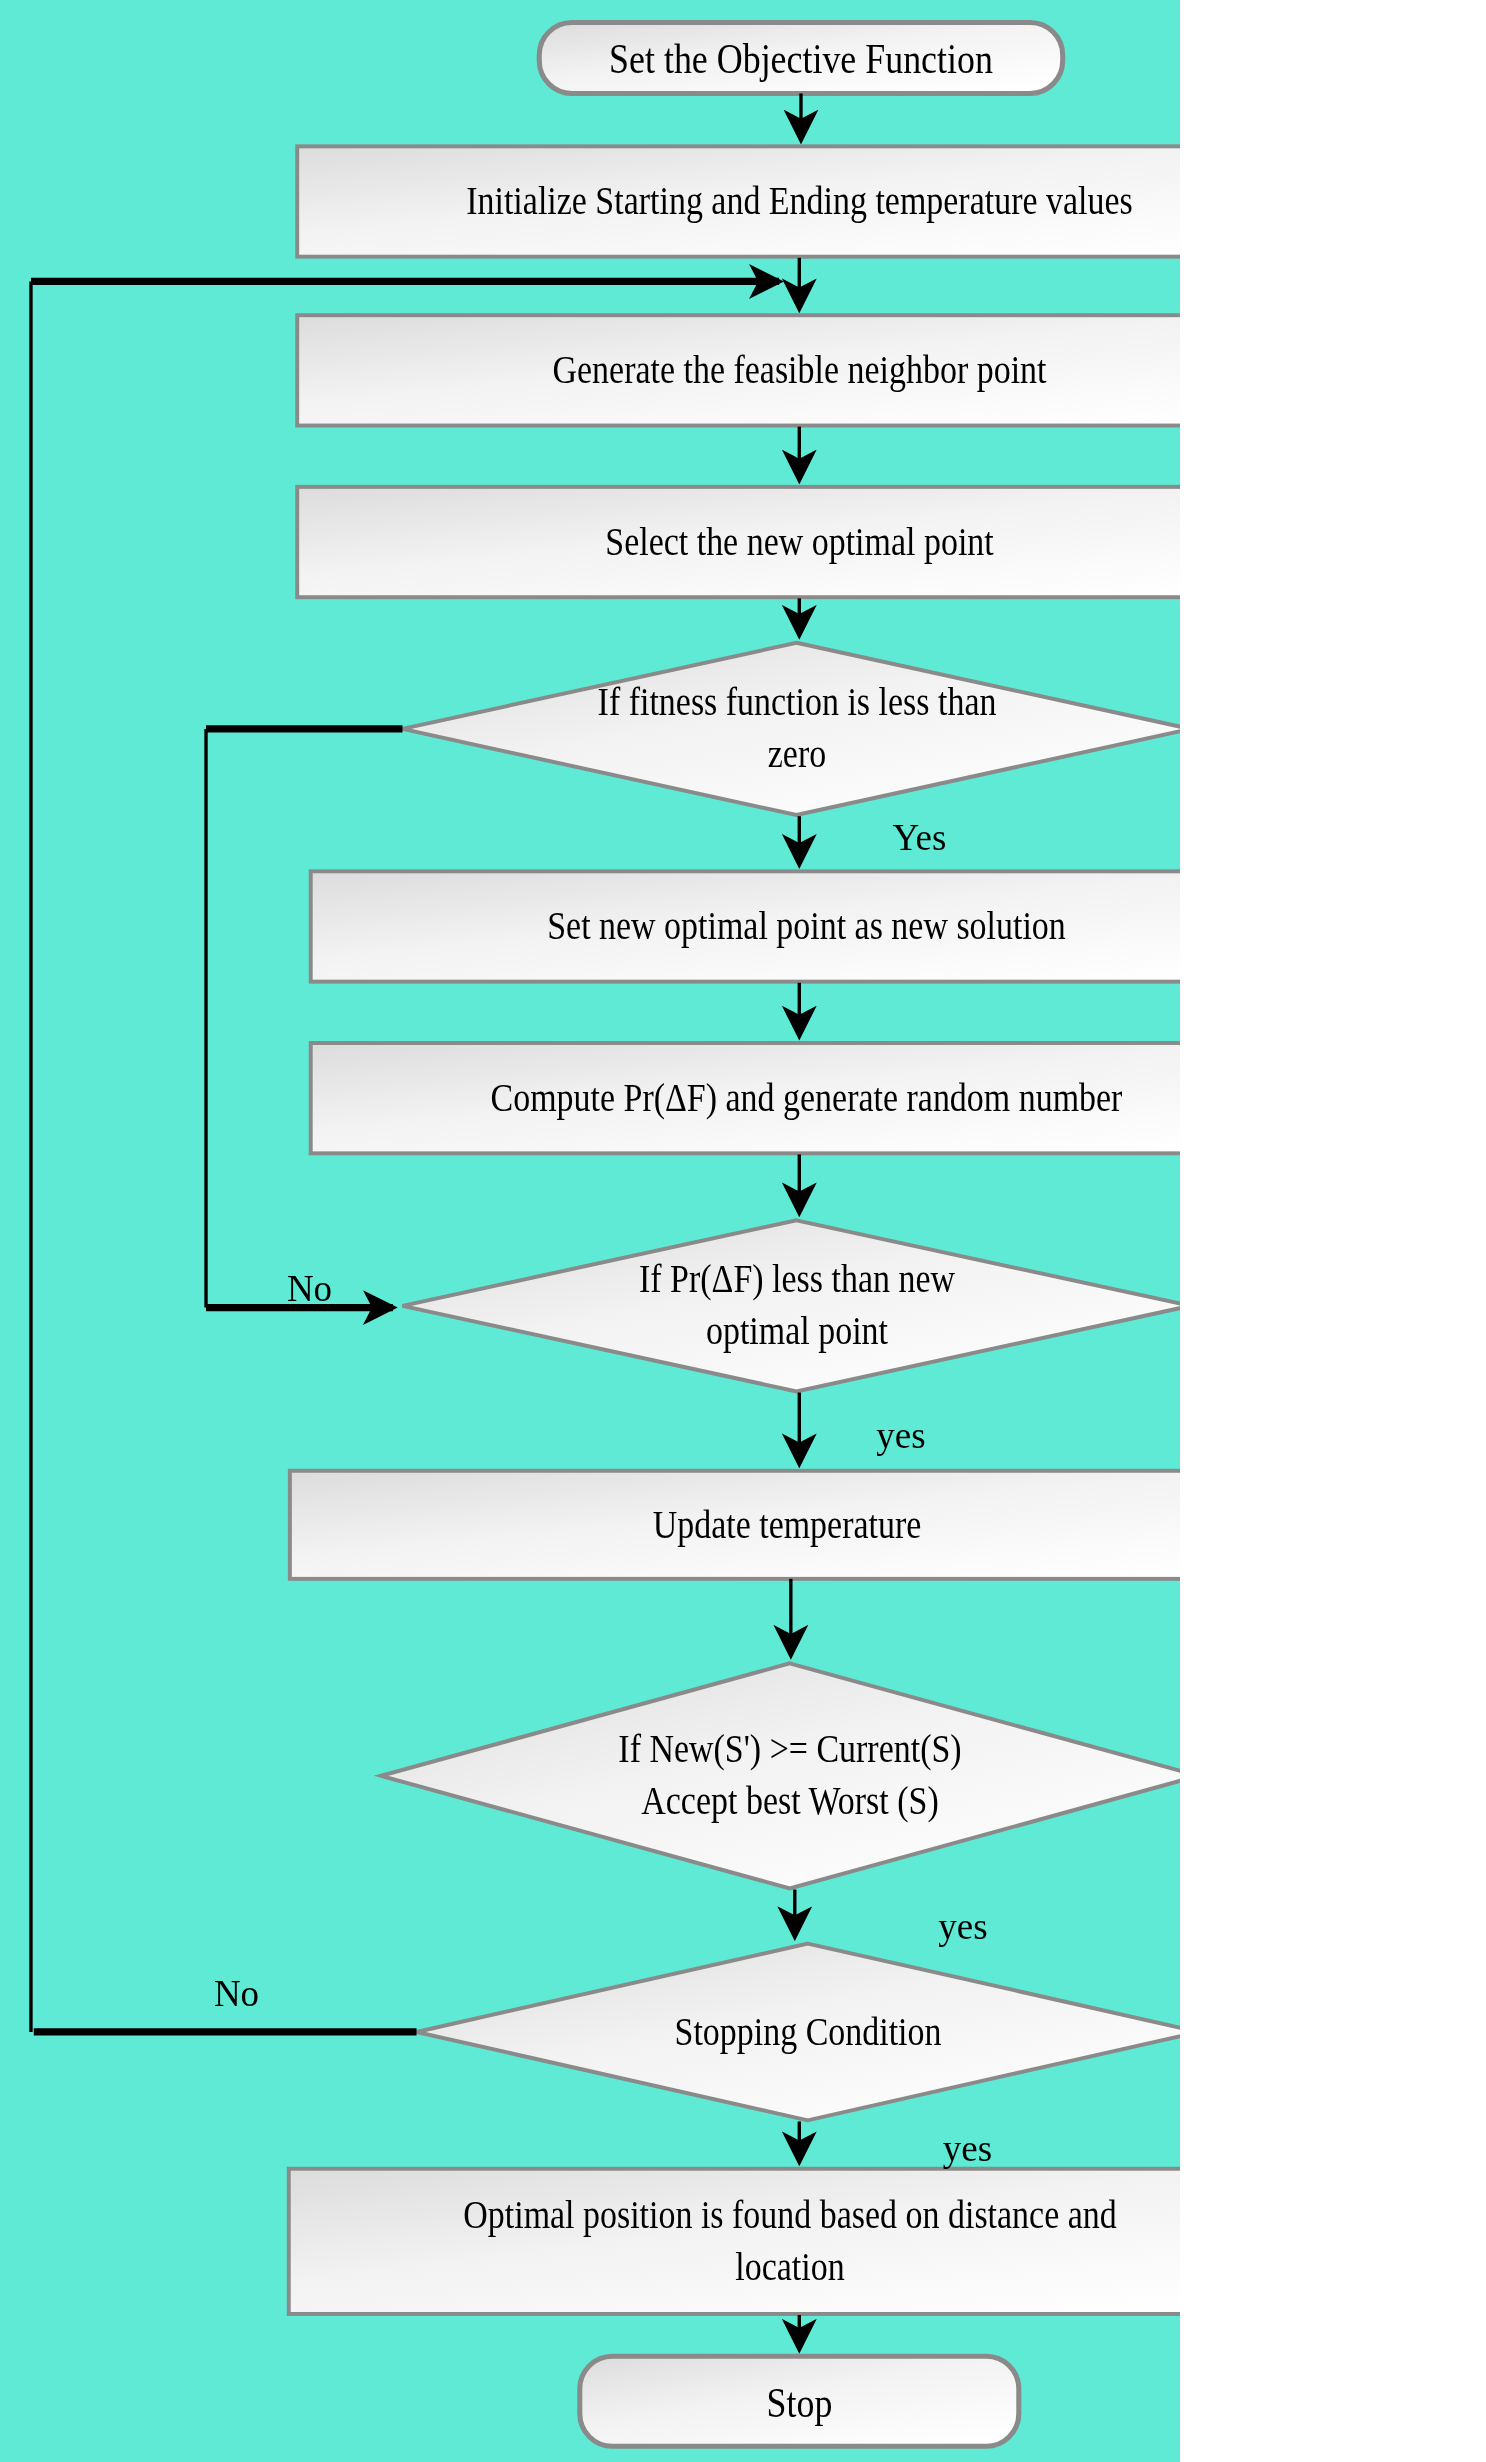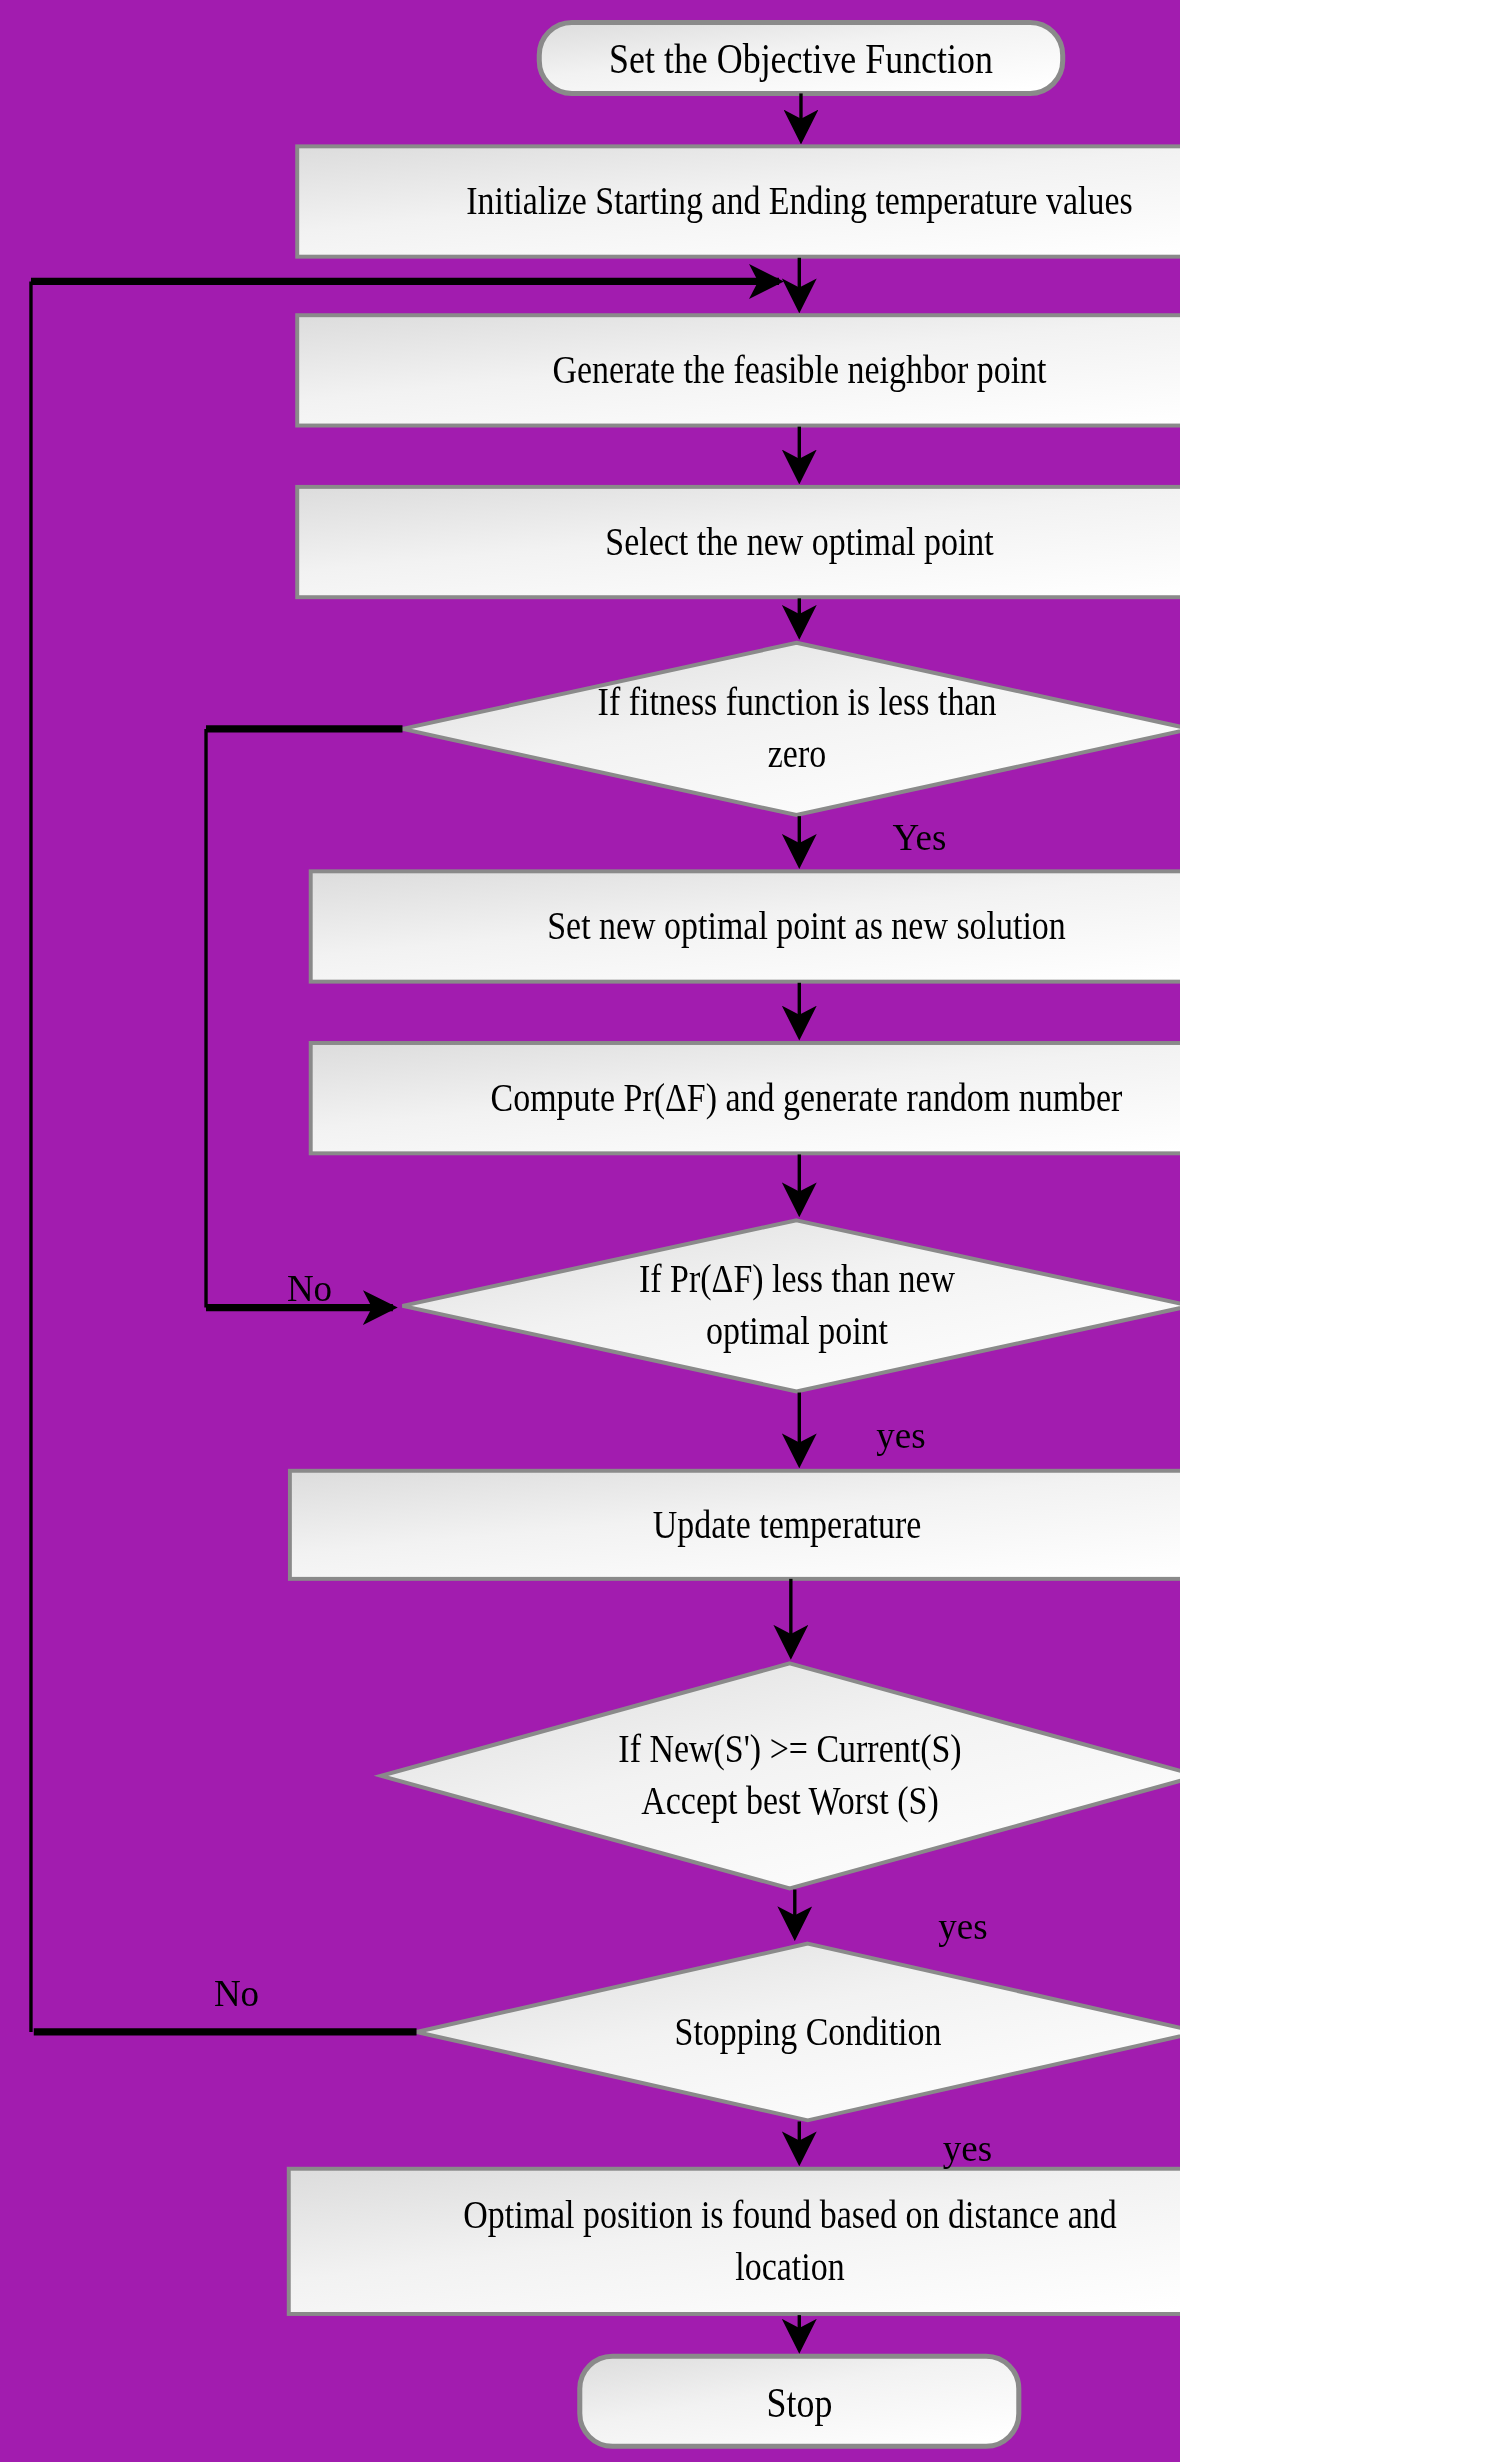--- a/index.html
+++ b/index.html
@@ -1,20 +1,20 @@
 <!DOCTYPE html>
 <html style="font-size:9px"><head>
 <meta charset="utf-8">
 <style>
   html, body { margin: 0; padding: 0; background: #ffffff; }
   #canvas {
     position: relative;
     width: 1180px;
     height: 2462px;
-    background: #a21caf;
+    background: #5eead4;
     font-family: "Liberation Serif", "DejaVu Serif", serif;
     color: #000000;
     overflow: hidden;
     text-decoration: underline;
   }
   #gfx { position: absolute; left: 0; top: 0; width: 1486px; height: 2462px; }
   .shape { fill: url(#metal); stroke: #8a8a8a; stroke-width: 7; }
   .term  { stroke-width: 9; }
   .thin  { stroke: #000; stroke-width: 6;  fill: none; }
   .thick { stroke: #000; stroke-width: 13; fill: none; }

